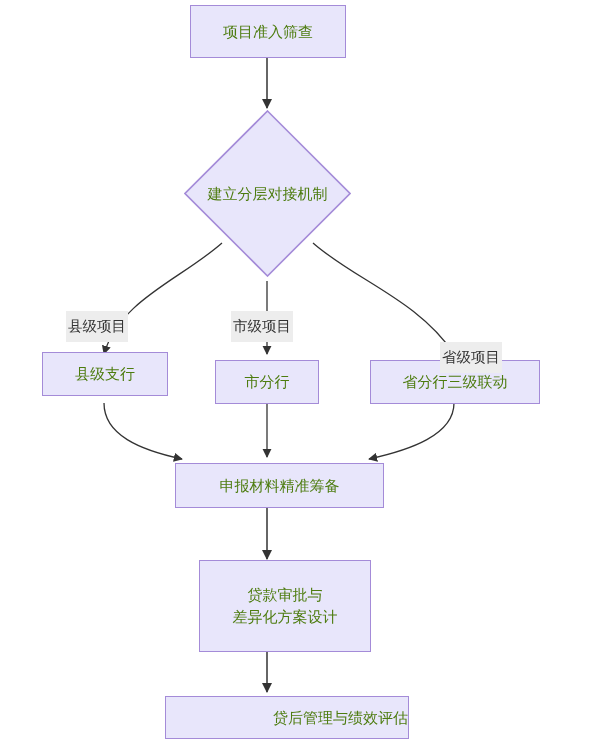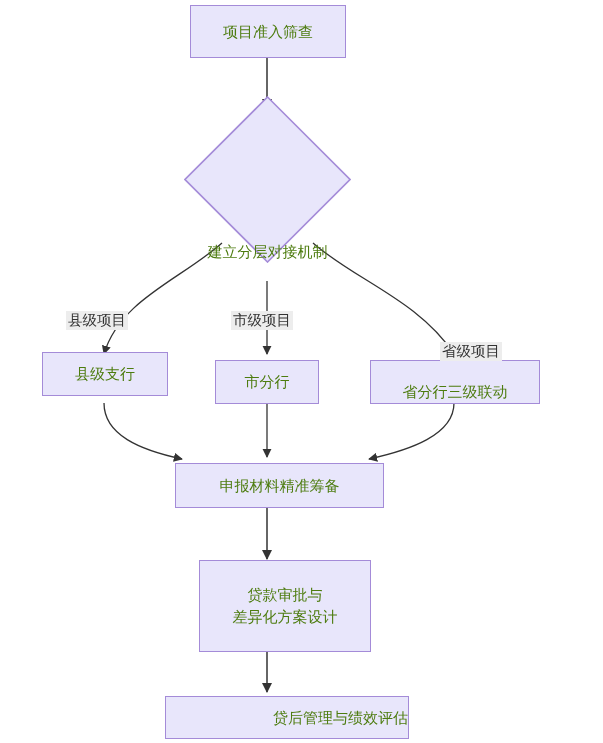--- a/index.html
+++ b/index.html
@@ -56,21 +56,21 @@
   }
   .node-label {
     white-space: pre-line;
   }
   .edge-label {
     position: absolute;
     background: #ededed;
     color: #333333;
     font-size: 14.5px;
     line-height: 1.2;
-    padding: 1px 2px;
+    padding: 7px 2px;
     white-space: nowrap;
     z-index: 3;
   }
 </style>
 </head>
 <body>
 
 <div id="canvas">
 
   <svg id="edges" viewBox="0 0 603 743" xmlns="http://www.w3.org/2000/svg">
@@ -96,21 +96,21 @@
 
     <path d="M 267,508 L 267,559" stroke="#333333" stroke-width="1.5" fill="none" marker-end="url(#arrow)"></path>
 
     <path d="M 267,632 L 267,692" stroke="#333333" stroke-width="1.5" fill="none" marker-end="url(#arrow)"></path>
   </svg>
 
   <div class="node" style="left:190px; top:5px; width:156px; height:53px;">
     <span class="node-label">项目准入筛查</span>
   </div>
 
-  <div class="node diamond" style="left:184px; top:96px; width:167px; height:167px;align-items:flex-end;">
+  <div class="node diamond" style="left:184px; top:110px; width:167px; height:167px;">
     <svg class="diamond-shape" viewBox="0 0 167 167" preserveAspectRatio="none">
       <polygon points="83.5,1 166,83.5 83.5,166 1,83.5" fill="#e8e6fb" stroke="#a48bd8" stroke-width="1.6"></polygon>
     </svg>
     <span class="diamond-label">建立分层对接机制</span>
   </div>
 
   <div class="edge-label" style="left:66px; top:311px;">
     <span>县级项目</span>
   </div>
   <div class="edge-label" style="left:231px; top:311px;">
@@ -121,21 +121,21 @@
   </div>
 
   <div class="node" style="left:42px; top:352px; width:126px; height:44px;">
     <span class="node-label">县级支行</span>
   </div>
 
   <div class="node" style="left:215px; top:360px; width:104px; height:44px;justify-content:center;">
     <span class="node-label">市分行</span>
   </div>
 
-  <div class="node" style="left:370px; top:360px; width:170px; height:44px;align-items:flex-end;">
+  <div class="node" style="left:370px; top:360px; width:170px; height:44px;">
     <span class="node-label">省分行三级联动</span>
   </div>
 
   <div class="node" style="left:175px; top:463px; width:209px; height:45px;">
     <span class="node-label">申报材料精准筹备</span>
   </div>
 
   <div class="node" style="left:199px; top:560px; width:172px; height:92px;">
     <span class="node-label">贷款审批与
 差异化方案设计</span>

